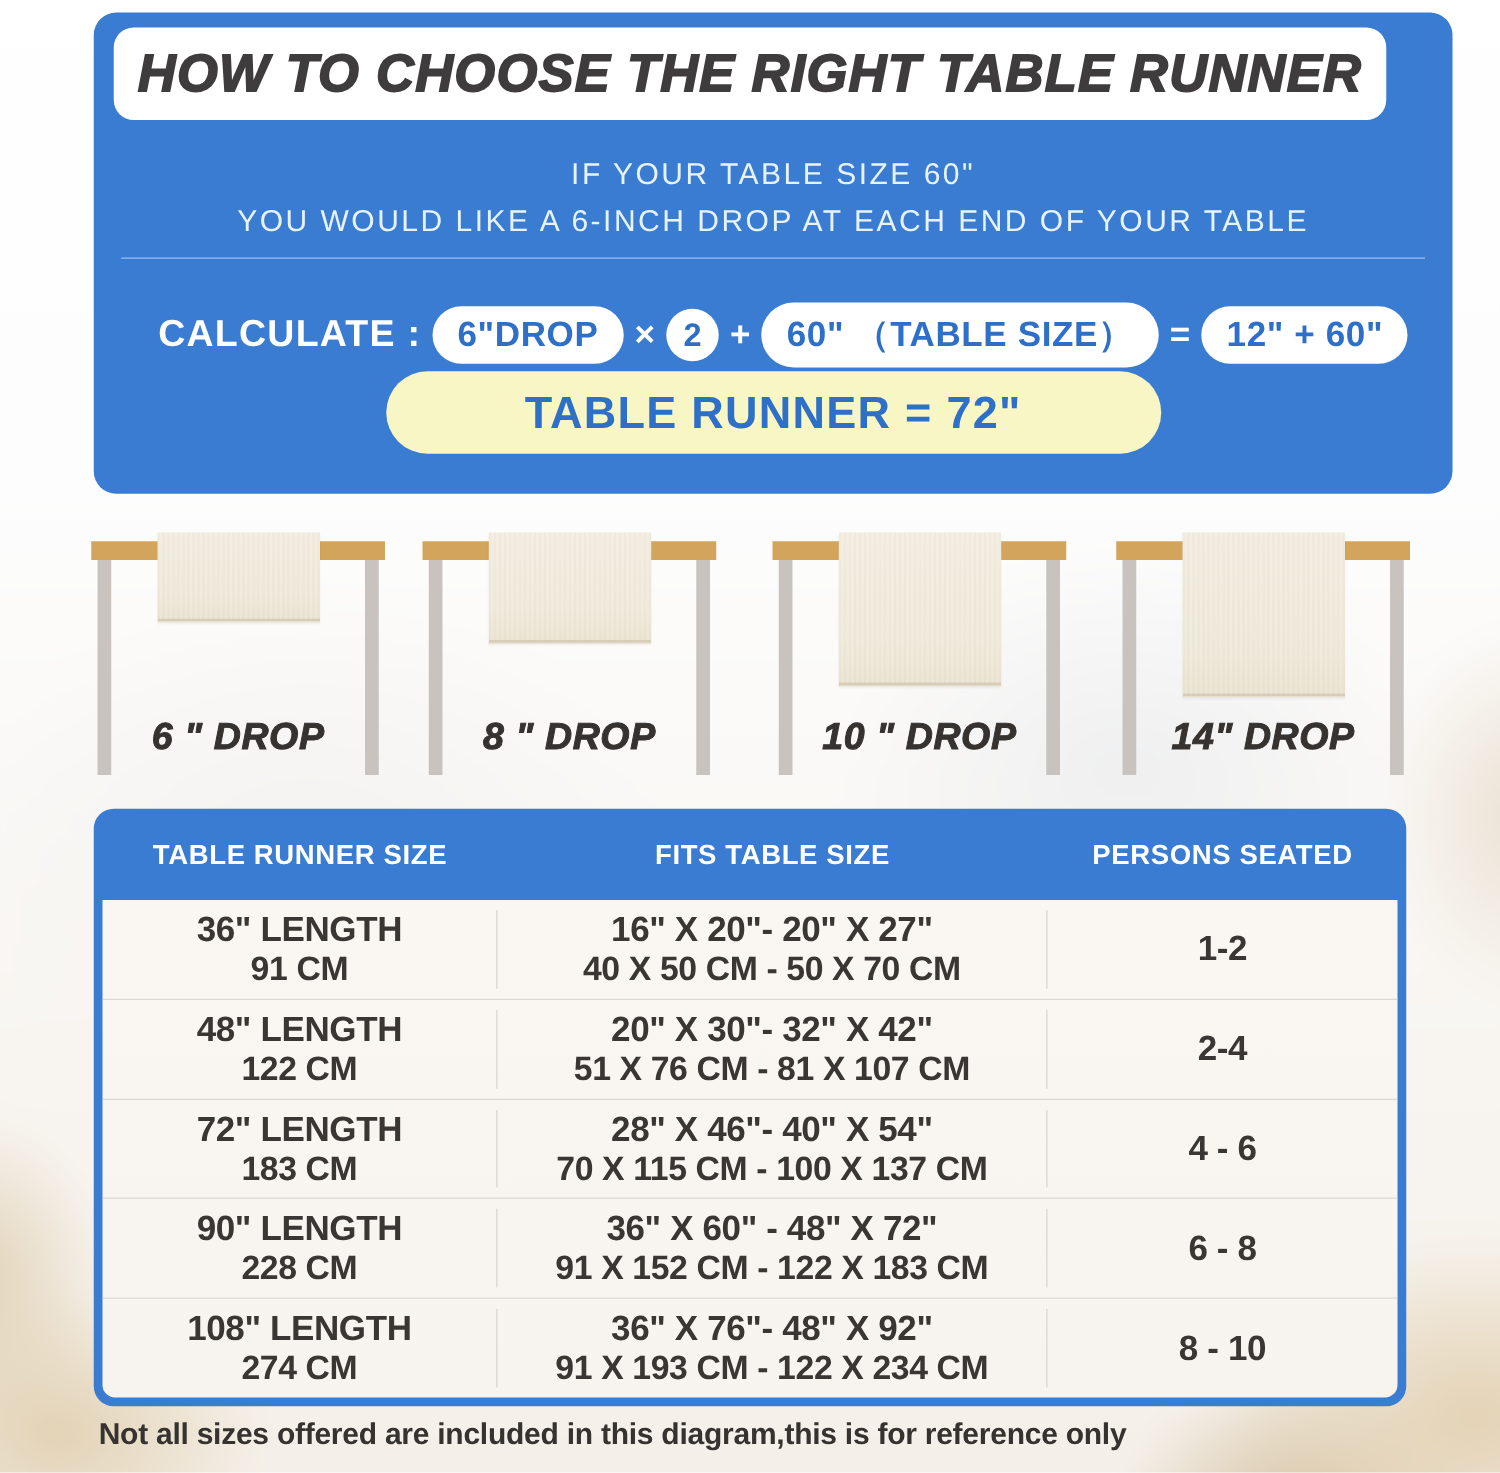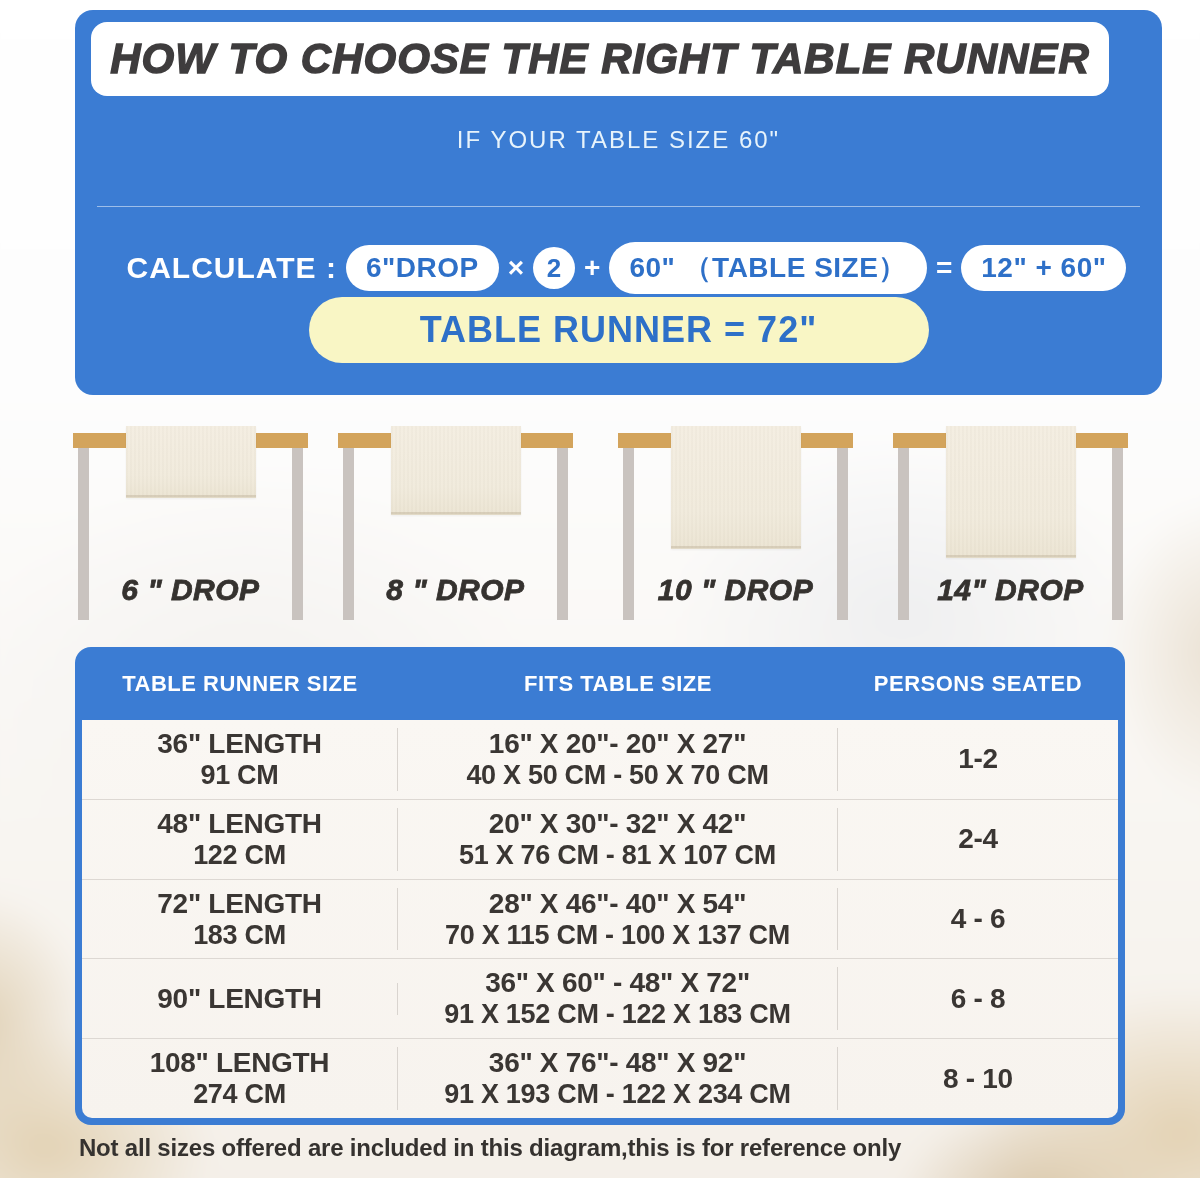--- a/index.html
+++ b/index.html
@@ -129,20 +129,21 @@
 </head>
 <body>
 
 <div class="bg"></div>
 
 <section class="top-panel">
   <div class="title-box">
     <h1>HOW TO CHOOSE THE RIGHT TABLE RUNNER</h1>
   </div>
   <p class="sub line1">IF YOUR TABLE SIZE 60"</p>
+  <p class="sub line2">YOU WOULD LIKE A 6-INCH DROP AT EACH END OF YOUR TABLE</p>
   <div class="tp-divider"></div>
   <div class="calc-row">
     <span class="calc-label">CALCULATE :</span>
     <span class="pill">6"DROP</span>
     <span class="op">×</span>
     <span class="circle">2</span>
     <span class="op">+</span>
     <span class="pill">60" （TABLE SIZE）</span>
     <span class="op">=</span>
     <span class="pill">12" + 60"</span>
@@ -217,20 +218,21 @@
         </div>
       <div class="tcell c2">
           <div>28" X 46"- 40" X 54"</div>
           <div class="l2">70 X 115 CM - 100 X 137 CM</div>
         </div>
       <div class="tcell c3">4 - 6</div>
     </div>
     <div class="trow">
       <div class="tcell c1">
           <div>90" LENGTH</div>
+          <div class="l2">228 CM</div>
         </div>
       <div class="tcell c2">
           <div>36" X 60" - 48" X 72"</div>
           <div class="l2">91 X 152 CM - 122 X 183 CM</div>
         </div>
       <div class="tcell c3">6 - 8</div>
     </div>
     <div class="trow">
       <div class="tcell c1">
           <div>108" LENGTH</div>

